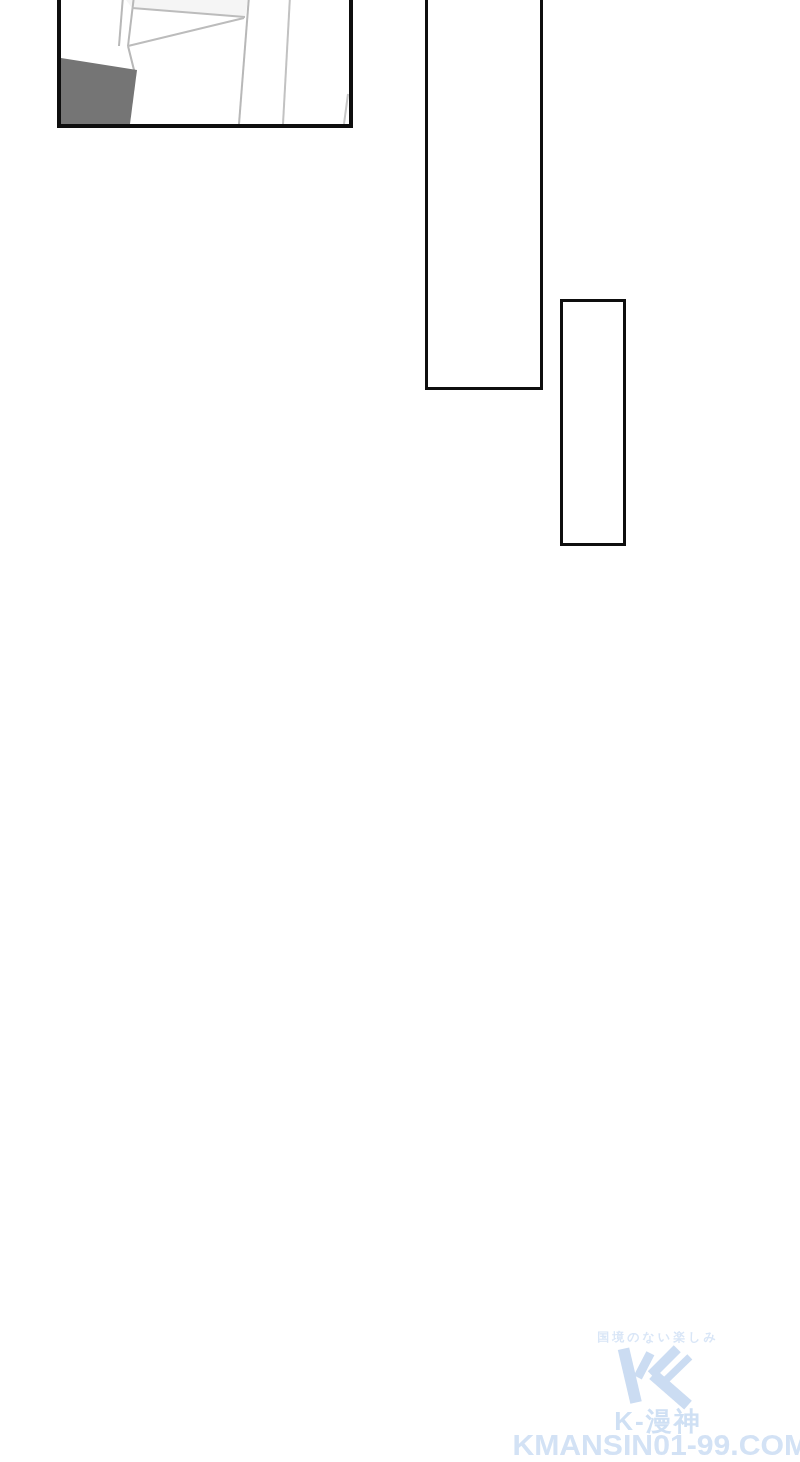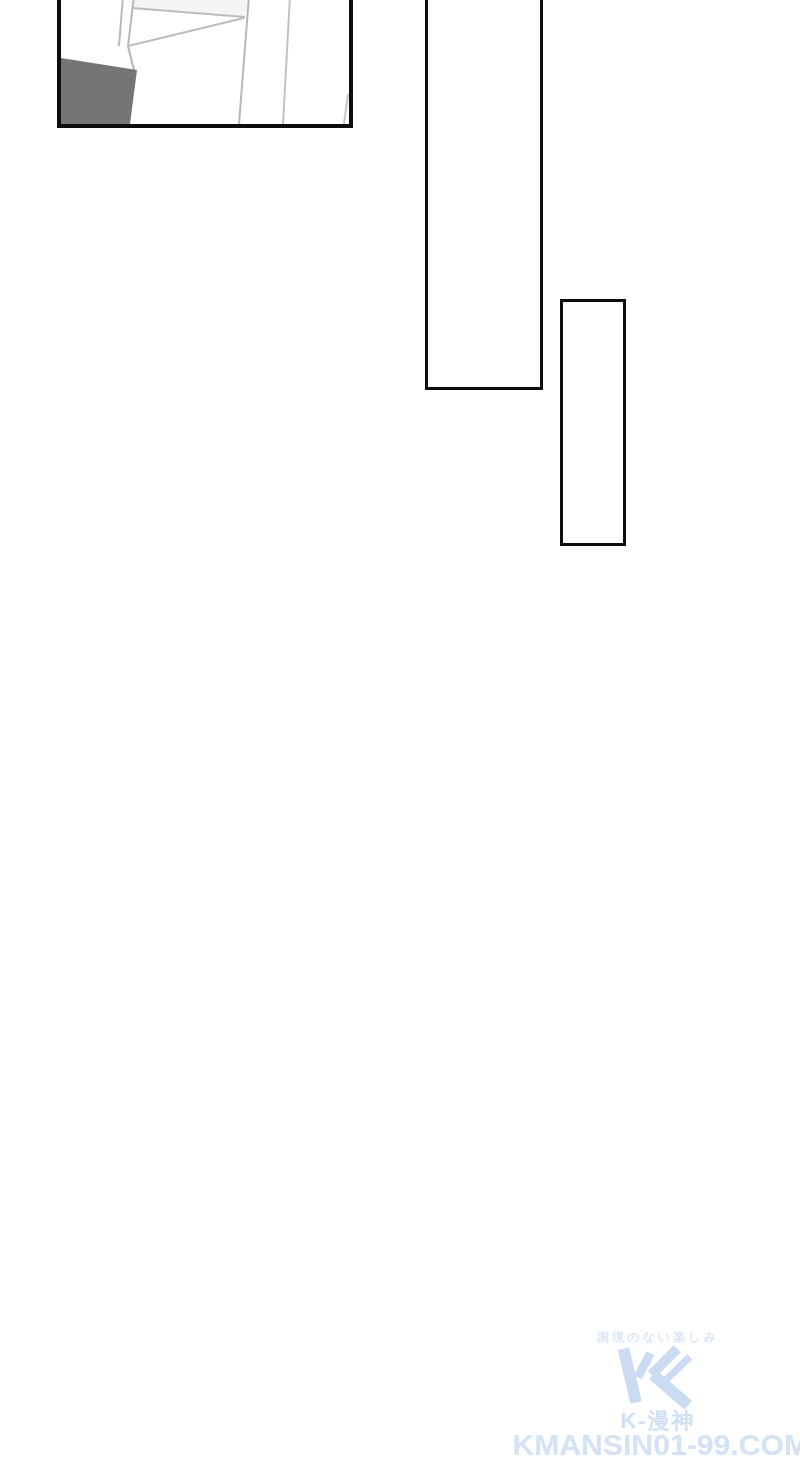--- a/index.html
+++ b/index.html
@@ -69,21 +69,21 @@
     white-space: nowrap;
   }
   .wm-logo {
     display: block;
     margin: 1px auto -6px auto;
     width: 112px;
     height: 72px;
   }
   .wm-brand {
     color: #cfe0f4;
-    font-size: 22px;
+    font-size: 26px;
     font-weight: bold;
     letter-spacing: 2px;
     line-height: 20px;
     white-space: nowrap;
   }
   .wm-url {
     color: #d3e2f5;
     font-size: 29px;
     font-weight: 900;
     letter-spacing: 0px;

